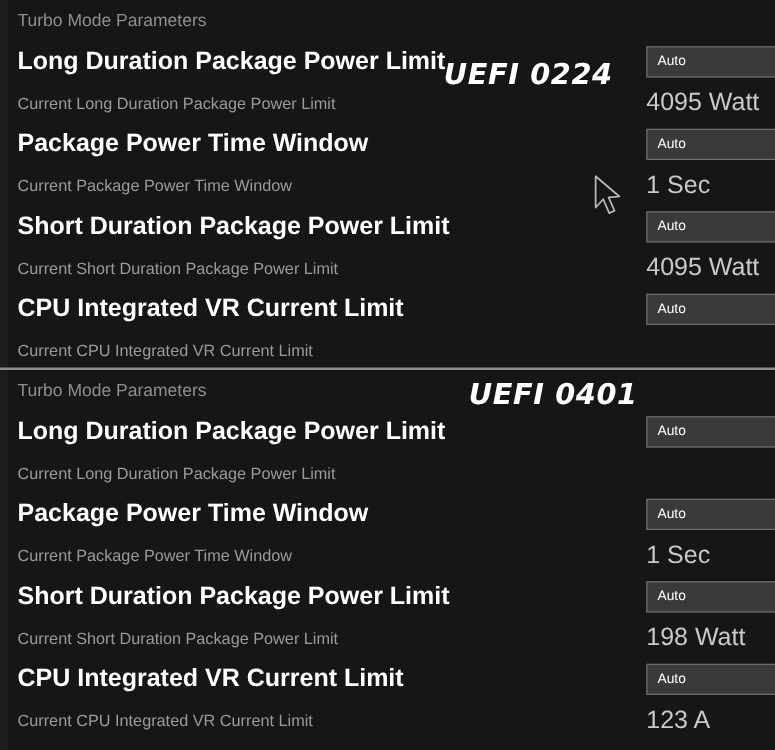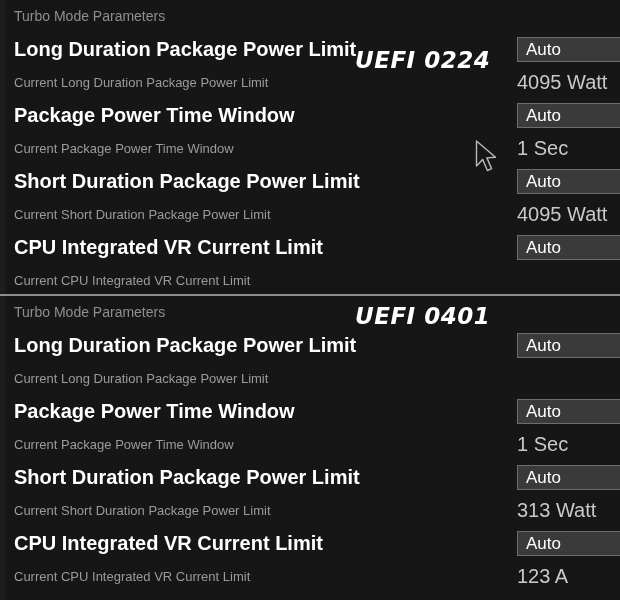--- a/index.html
+++ b/index.html
@@ -47,21 +47,21 @@
     left: 355px;
     font-family: "DejaVu Sans", sans-serif;
     font-style: italic;
     font-weight: bold;
     font-size: 23px;
     letter-spacing: 0.5px;
     color: #ffffff;
     white-space: nowrap;
   }
   #badge-top    { top: 19px; margin-top: 28px; }
-  #badge-bottom { top: 7px; }
+  #badge-bottom { top: 7px; margin-left: 20px; }
 
   .row {
     position: absolute;
     left: 0;
     width: 620px;
     height: 33px;
   }
   .row-label {
     position: absolute;
     left: 14px;
@@ -107,21 +107,21 @@
     border: 1px solid #6d6d6d;
     box-sizing: border-box;
   }
   .value-box .value-box-text {
     position: absolute;
     left: 8px;
     top: 0;
     height: 23px;
     line-height: 23px;
     color: #ffffff;
-    font-size: 17px;
+    font-size: 11px;
     white-space: nowrap;
   }
 
   .cursor {
     position: absolute;
     width: 26px;
     height: 34px;
     pointer-events: none;
   }
   #cursor-top    { left: 474px; top: 139px; }
@@ -230,21 +230,21 @@
 
     <div class="row setting" style="top:165px;">
       <div class="row-label">Short Duration Package Power Limit</div>
       <div class="value-box">
         <div class="value-box-text">Auto</div>
       </div>
     </div>
 
     <div class="row current" style="top:198px;">
       <div class="row-label">Current Short Duration Package Power Limit</div>
-      <div class="value-text">313 Watt</div>
+      <div class="value-text">198 Watt</div>
     </div>
 
     <div class="row setting" style="top:231px;">
       <div class="row-label">CPU Integrated VR Current Limit</div>
       <div class="value-box">
         <div class="value-box-text">Auto</div>
       </div>
     </div>
 
     <div class="row current" style="top:264px;">

